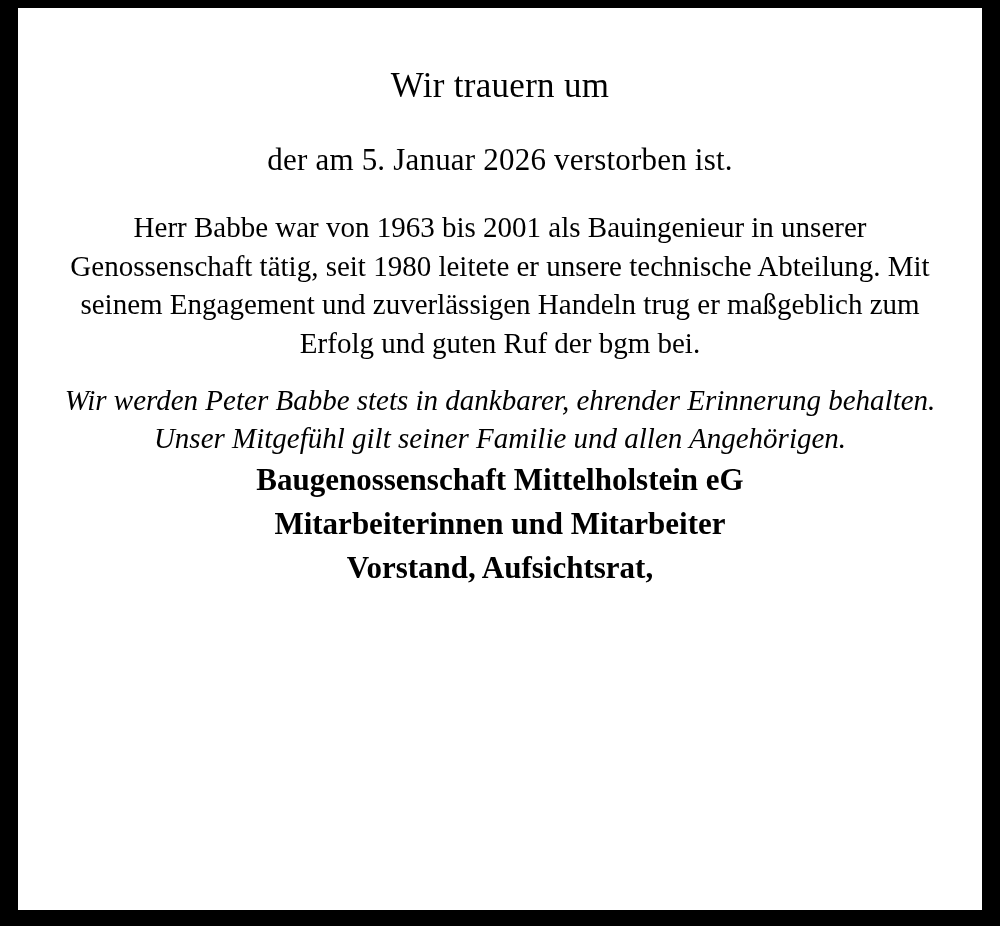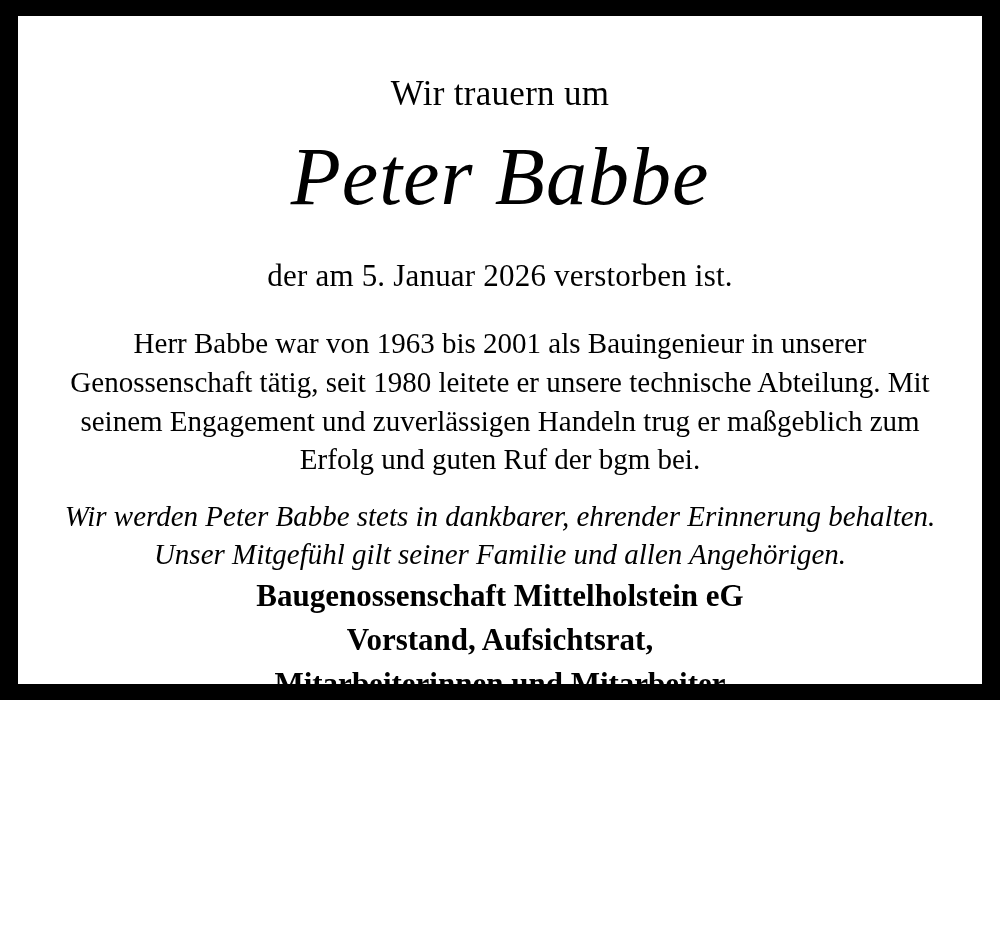--- a/index.html
+++ b/index.html
@@ -9,23 +9,23 @@
   }
   body {
     width: 1000px;
     height: 934px;
     font-family: "Liberation Serif", serif;
     color: #000000;
   }
   .obituary {
     box-sizing: border-box;
     width: 1000px;
-    height: 700px;
+    height: 926px;
     background: #000000;
-    padding: 16px 18px 16px 18px;
+    padding: 8px 18px 16px 18px;
   }
   .obituary-inner {
     box-sizing: border-box;
     width: 100%;
     height: 100%;
     background: #ffffff;
     display: flex;
     flex-direction: column;
     align-items: center;
     padding: 58px 40px 30px 40px;
@@ -67,23 +67,22 @@
     line-height: 1.42;
     text-align: center;
   }
 </style>
 </head>
 <body>
 
 <div class="obituary">
   <div class="obituary-inner">
     <div class="intro">Wir trauern um</div>
-    <div class="name">Peter Babbe</div>
     <div class="date-line">der am 5. Januar 2026 verstorben ist.</div>
     <div class="para first">Herr Babbe war von 1963 bis 2001 als Bauingenieur in unserer Genossenschaft tätig, seit 1980 leitete er unsere technische Abteilung. Mit seinem Engagement und zuverlässigen Handeln trug er maßgeblich zum Erfolg und guten Ruf der bgm bei.</div>
     <div class="para second">Wir werden Peter Babbe stets in dankbarer, ehrender Erinnerung behalten. Unser Mitgefühl gilt seiner Familie und allen Angehörigen.</div>
     <div class="signature">
       <div>Baugenossenschaft Mittelholstein eG</div>
+      <div>Mitarbeiterinnen und Mitarbeiter</div>
       <div>Vorstand, Aufsichtsrat,</div>
-      <div>Mitarbeiterinnen und Mitarbeiter</div>
     </div>
   </div>
 </div>
 
 </body></html>

